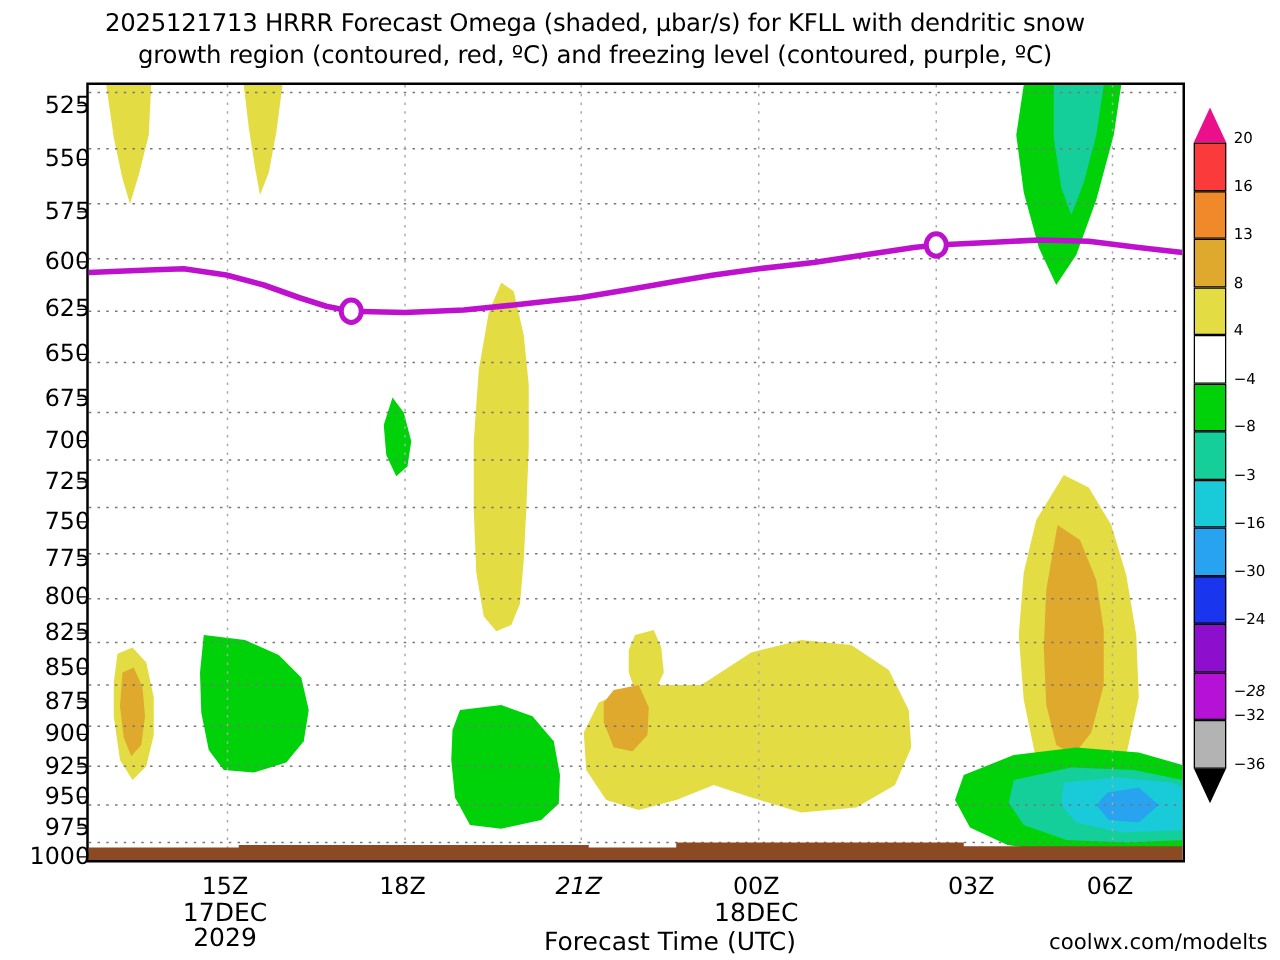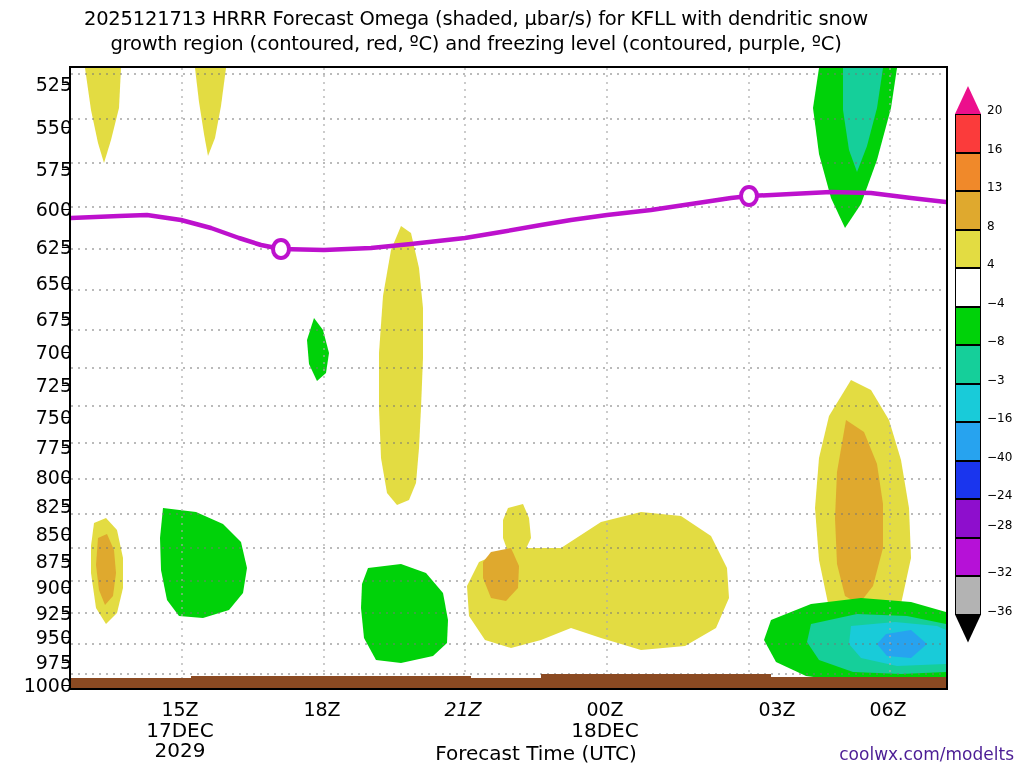--- a/index.html
+++ b/index.html
@@ -15,21 +15,21 @@
         border:2px solid #000;box-sizing:border-box;background:#fff;overflow:hidden;}
   #svgwrap{position:absolute;left:0;top:0;width:875px;height:620px;}
 
   
   .ylab{position:absolute;right:952px;text-align:right;font-size:19px;
         transform:translateY(-11px);white-space:nowrap;}
   .ytick{position:absolute;left:62px;width:7px;height:1px;background:#000;}
   .xlab{position:absolute;text-align:center;font-size:19px;transform:translateX(-50%);white-space:nowrap;}
   .xsub{position:absolute;text-align:center;font-size:20px;transform:translateX(-50%);white-space:nowrap;}
   .xaxis-title{position:absolute;left:0;top:741px;width:1024px;text-align:center;font-size:20px;padding-left:24px;}
-  .watermark{position:absolute;right:10px;top:744px;font-size:17px;color:#4c1d95;}
+  .watermark{position:absolute;right:10px;top:744px;font-size:17px;color:#000000;}
 
   
   #cbar{position:absolute;left:955px;top:86px;width:26px;height:578px;}
   .cb-band{position:absolute;left:0;width:26px;border:1px solid #000;box-sizing:border-box;}
   .cb-cap{position:absolute;left:0;width:26px;height:28px;}
   .cb-lab{position:absolute;left:32px;font-size:12px;white-space:nowrap;transform:translateY(-11px);}
 </style>
 </head>
 <body>
 
@@ -195,20 +195,20 @@
       <div class="cb-cap" style="top: 528.5px; background: rgb(0, 0, 0); clip-path: polygon(0% 0%, 100% 0%, 50% 100%);"></div>
       <div class="cb-lab" style="top: 28px;">20</div>
       <div class="cb-lab" style="top: 66.5px;">16</div>
       <div class="cb-lab" style="top: 105px;">13</div>
       <div class="cb-lab" style="top: 143.5px;">8</div>
       <div class="cb-lab" style="top: 182px;">4</div>
       <div class="cb-lab" style="top: 220.5px;">−4</div>
       <div class="cb-lab" style="top: 259px;">−8</div>
       <div class="cb-lab" style="top: 297.5px;">−3</div>
       <div class="cb-lab" style="top: 336px;">−16</div>
-      <div class="cb-lab" style="top: 374.5px;">−40</div>
+      <div class="cb-lab" style="top: 374.5px;">−30</div>
       <div class="cb-lab" style="top: 413px;">−24</div>
-      <div class="cb-lab" style="top: 443px;">−28</div>
+      <div class="cb-lab" style="top: 471px; font-style: italic;">−28</div>
       <div class="cb-lab" style="top: 490px;">−32</div>
       <div class="cb-lab" style="top: 528.5px;">−36</div>
     </div>
 
 </div>
 
 </body></html>

